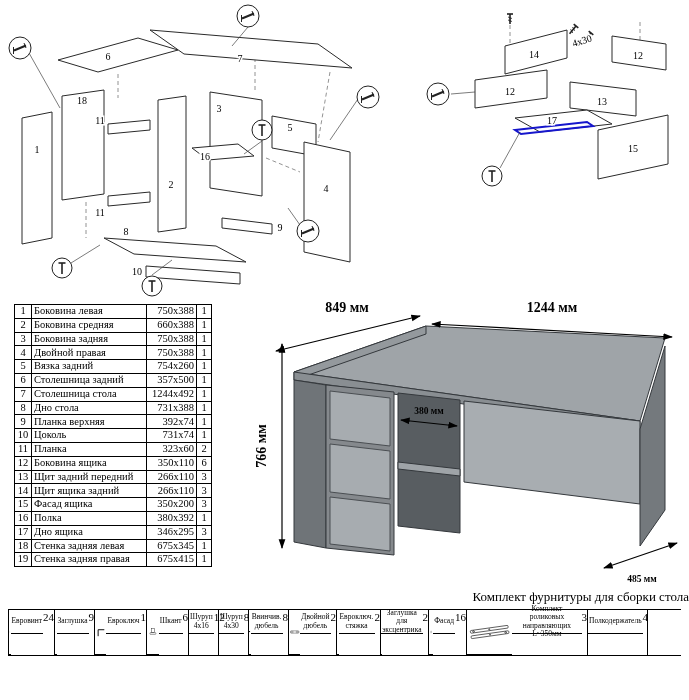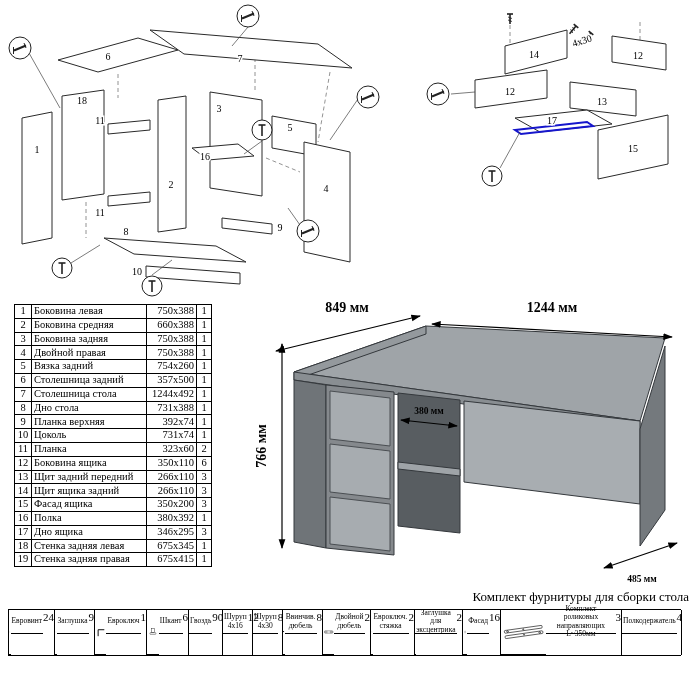--- a/index.html
+++ b/index.html
@@ -348,31 +348,20 @@
     <div class="hw-icon">
       <svg width="38" height="40" viewBox="0 0 40 40" class="ico">
         <rect x="15" y="9" width="10" height="13"></rect>
         <rect x="10" y="22" width="20" height="6" rx="2"></rect>
       </svg>
     </div>
     <div class="hw-name">Шкант</div>
     <div class="hw-qty">6</div>
   </div>
 
-  <div class="hw-col" style="width:34px">
-    <div class="hw-icon">
-      <svg width="30" height="40" viewBox="0 0 40 40" class="ico">
-        <line x1="20" y1="7" x2="20" y2="29" stroke-width="1.8"></line>
-        <line x1="14" y1="7" x2="26" y2="7" stroke-width="2"></line>
-        <polygon points="18.5,29 21.5,29 20,34" fill="#111" stroke="none"></polygon>
-      </svg>
-    </div>
-    <div class="hw-name">Гвоздь</div>
-    <div class="hw-qty">90</div>
-  </div>
 
   <div class="hw-col" style="width:30px">
     <div class="hw-icon">
       <svg width="26" height="40" viewBox="0 0 40 40" class="ico">
         <line x1="14" y1="11" x2="26" y2="11" stroke-width="2.4"></line>
         <path d="M14 12 L20 17 L26 12"></path>
         <line x1="20" y1="16" x2="20" y2="27"></line>
         <path d="M17 19 l6 2 M17 22.5 l6 2" stroke-width="0.9"></path>
         <polygon points="18.6,27 21.4,27 20,31" fill="#111" stroke="none"></polygon>
       </svg>

